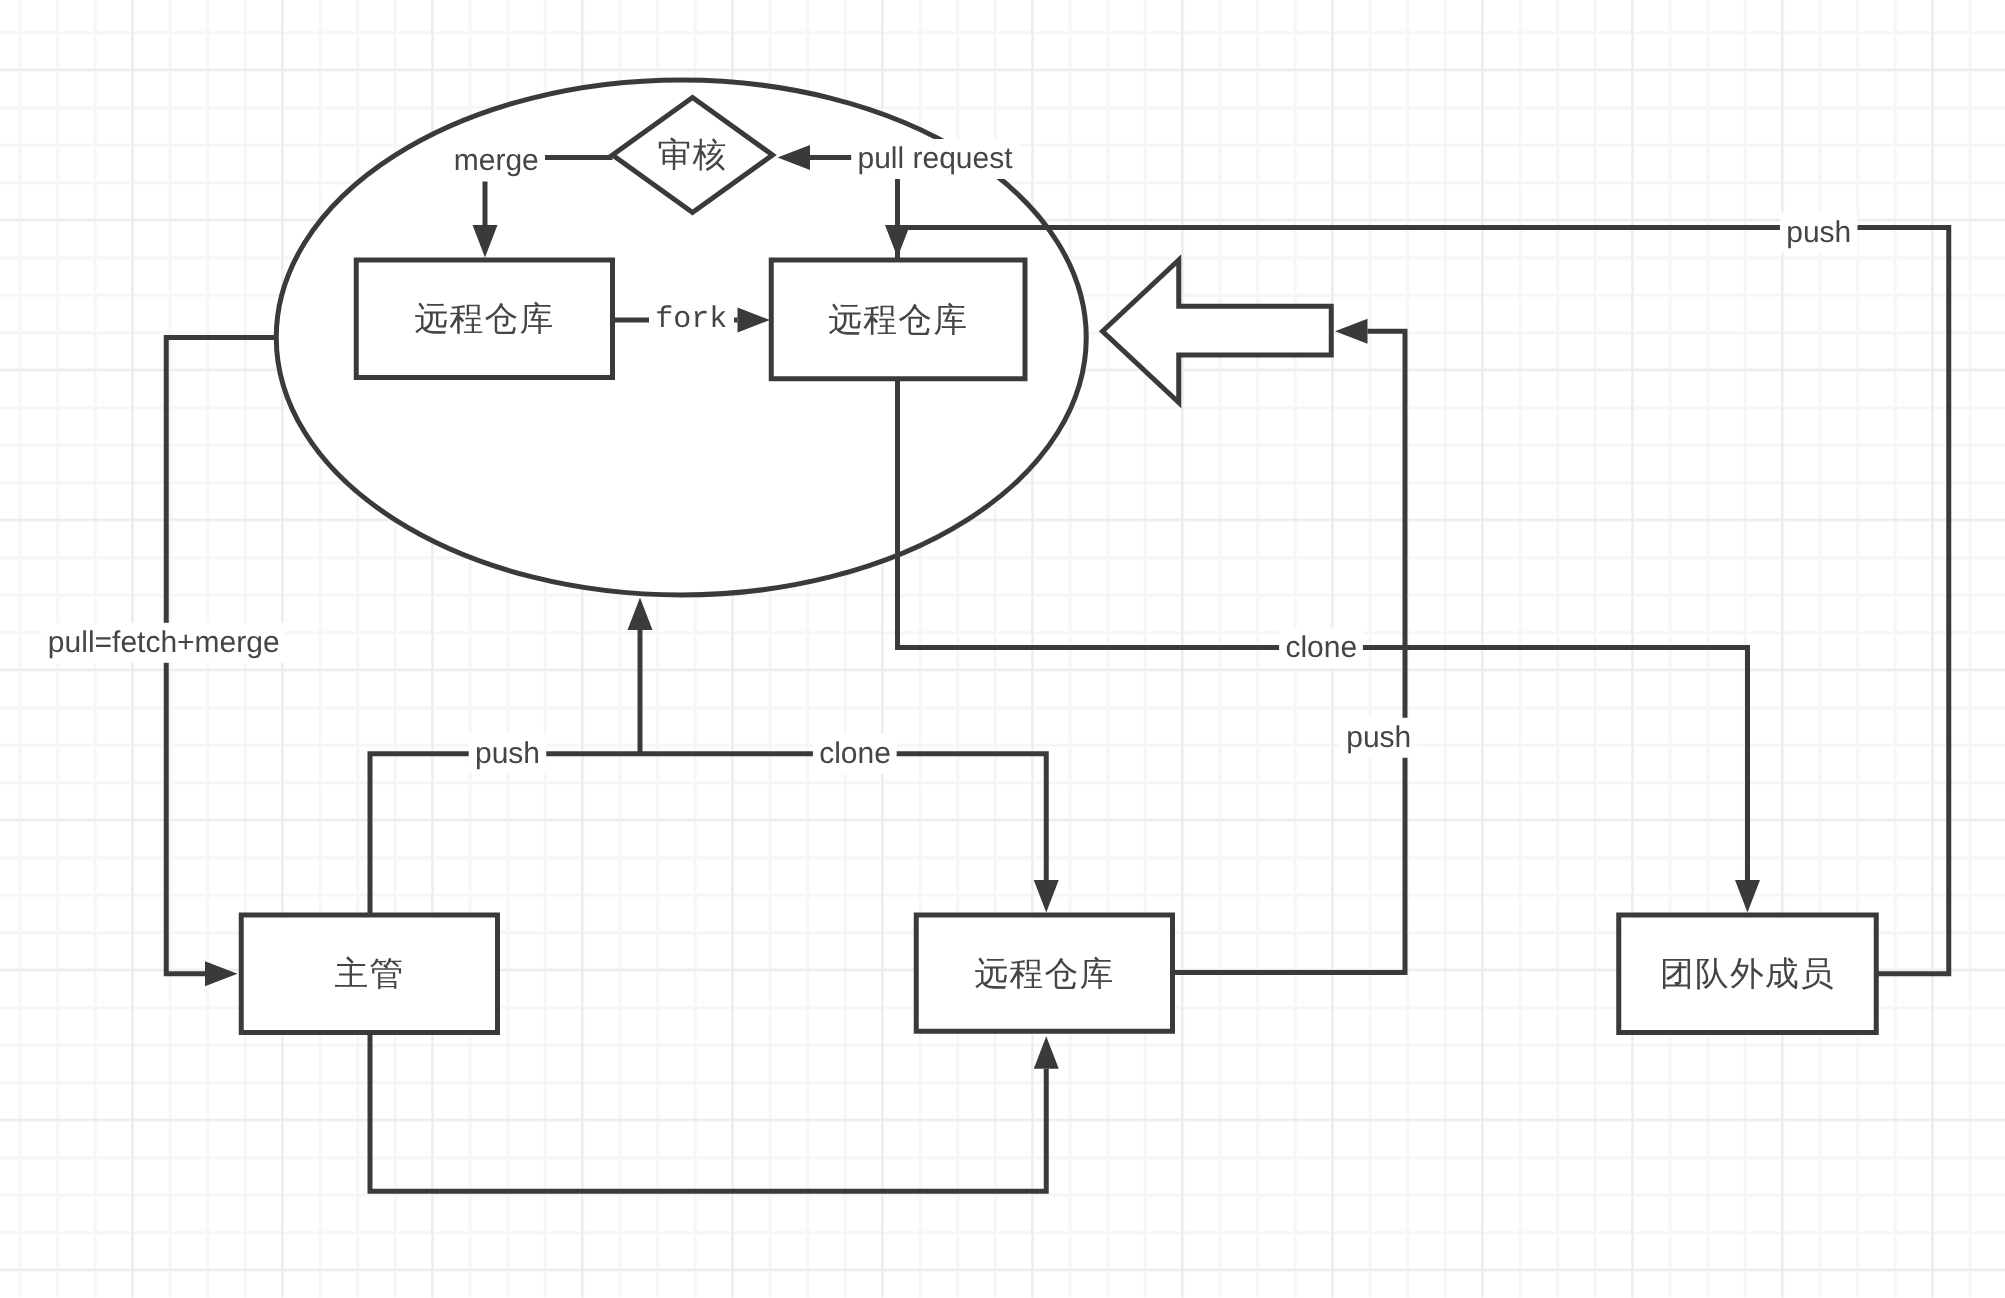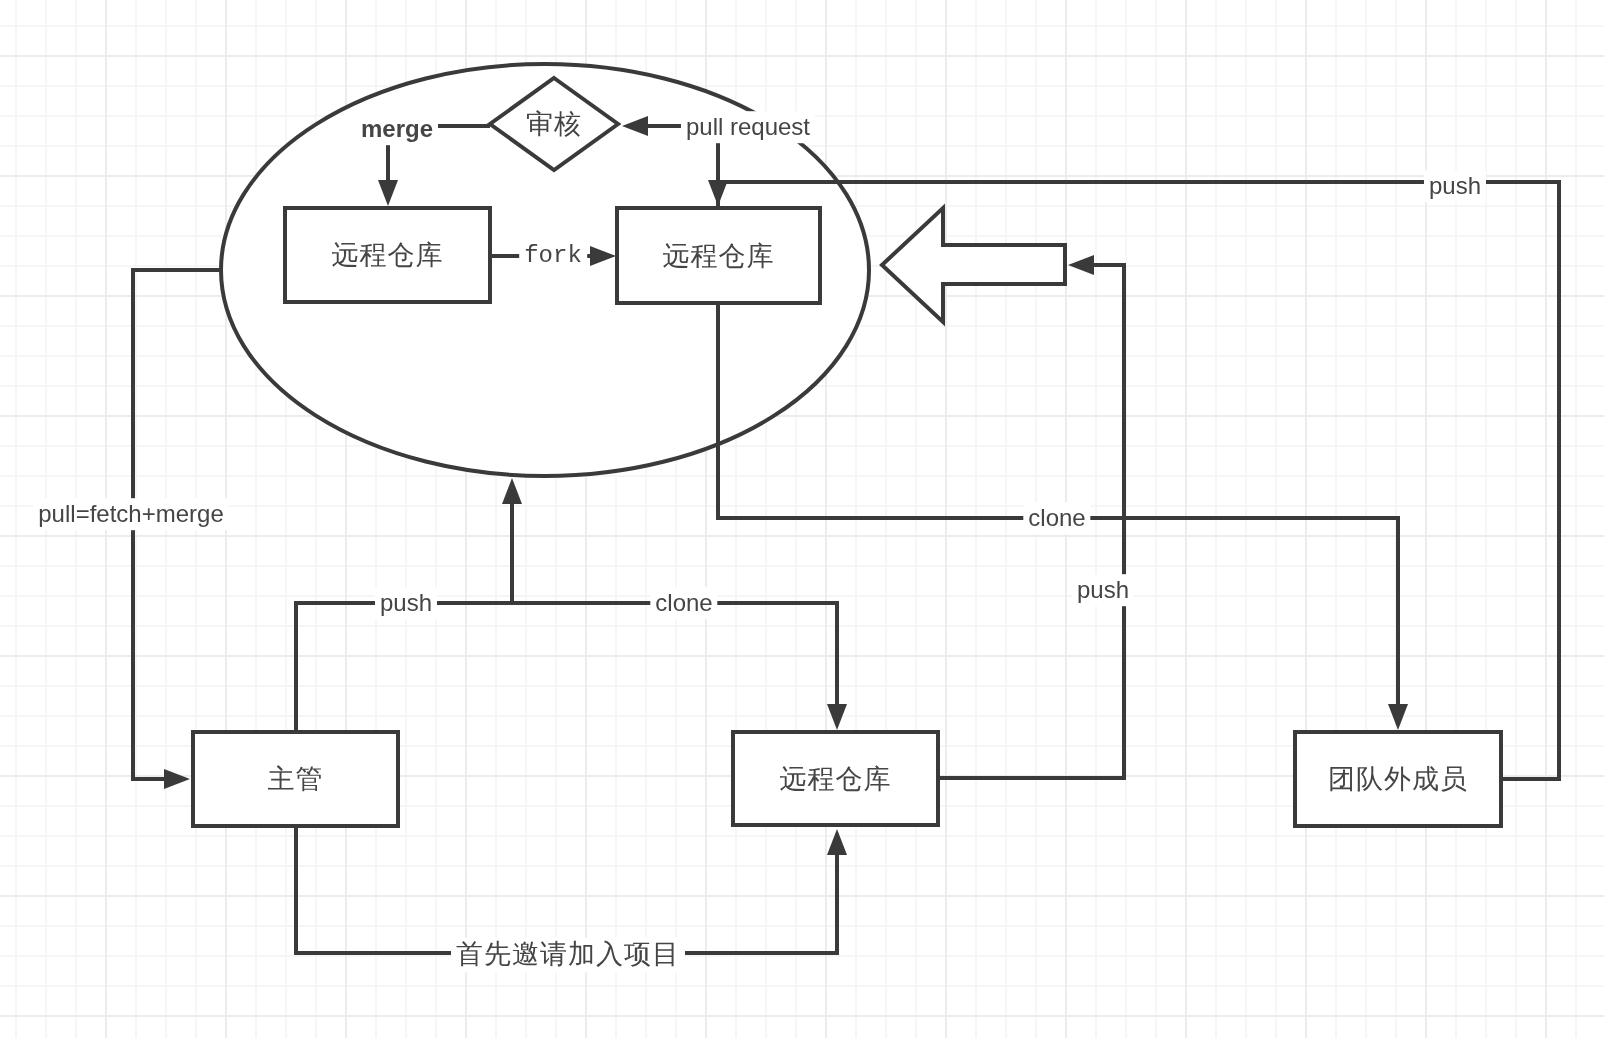--- a/index.html
+++ b/index.html
@@ -99,24 +99,23 @@
     <rect class="shape" x="1295" y="732" width="206" height="94"></rect>
   </svg>
 
   <div class="node-label" style="left:494px;top:104px;width:120px;height:40px;">审核</div>
   <div class="node-label" style="left:285px;top:208px;width:205px;height:94px;">远程仓库</div>
   <div class="node-label" style="left:617px;top:208px;width:203px;height:95px;">远程仓库</div>
   <div class="node-label" style="left:193px;top:732px;width:205px;height:94px;">主管</div>
   <div class="node-label" style="left:733px;top:732px;width:205px;height:93px;">远程仓库</div>
   <div class="node-label" style="left:1295px;top:732px;width:206px;height:94px;">团队外成员</div>
 
-  <div class="edge-label" style="left:397px;top:129px;font-weight:bold;">merge</div>
+  <div class="edge-label" style="left:397px;top:129px;">merge</div>
   <div class="edge-label" style="left:553px;top:256px;font-family:Liberation Mono, monospace;">fork</div>
   <div class="edge-label" style="left:748px;top:127px;">pull request</div>
   <div class="edge-label" style="left:1455px;top:186px;">push</div>
   <div class="edge-label" style="left:131px;top:514px;">pull=fetch+merge</div>
   <div class="edge-label" style="left:406px;top:603px;">push</div>
   <div class="edge-label" style="left:684px;top:603px;">clone</div>
   <div class="edge-label" style="left:1057px;top:518px;">clone</div>
   <div class="edge-label" style="left:1103px;top:590px;">push</div>
-  <div class="edge-label cjk" style="left:568px;top:955px;">首先邀请加入项目</div>
 
 </div>
 
 </body></html>

